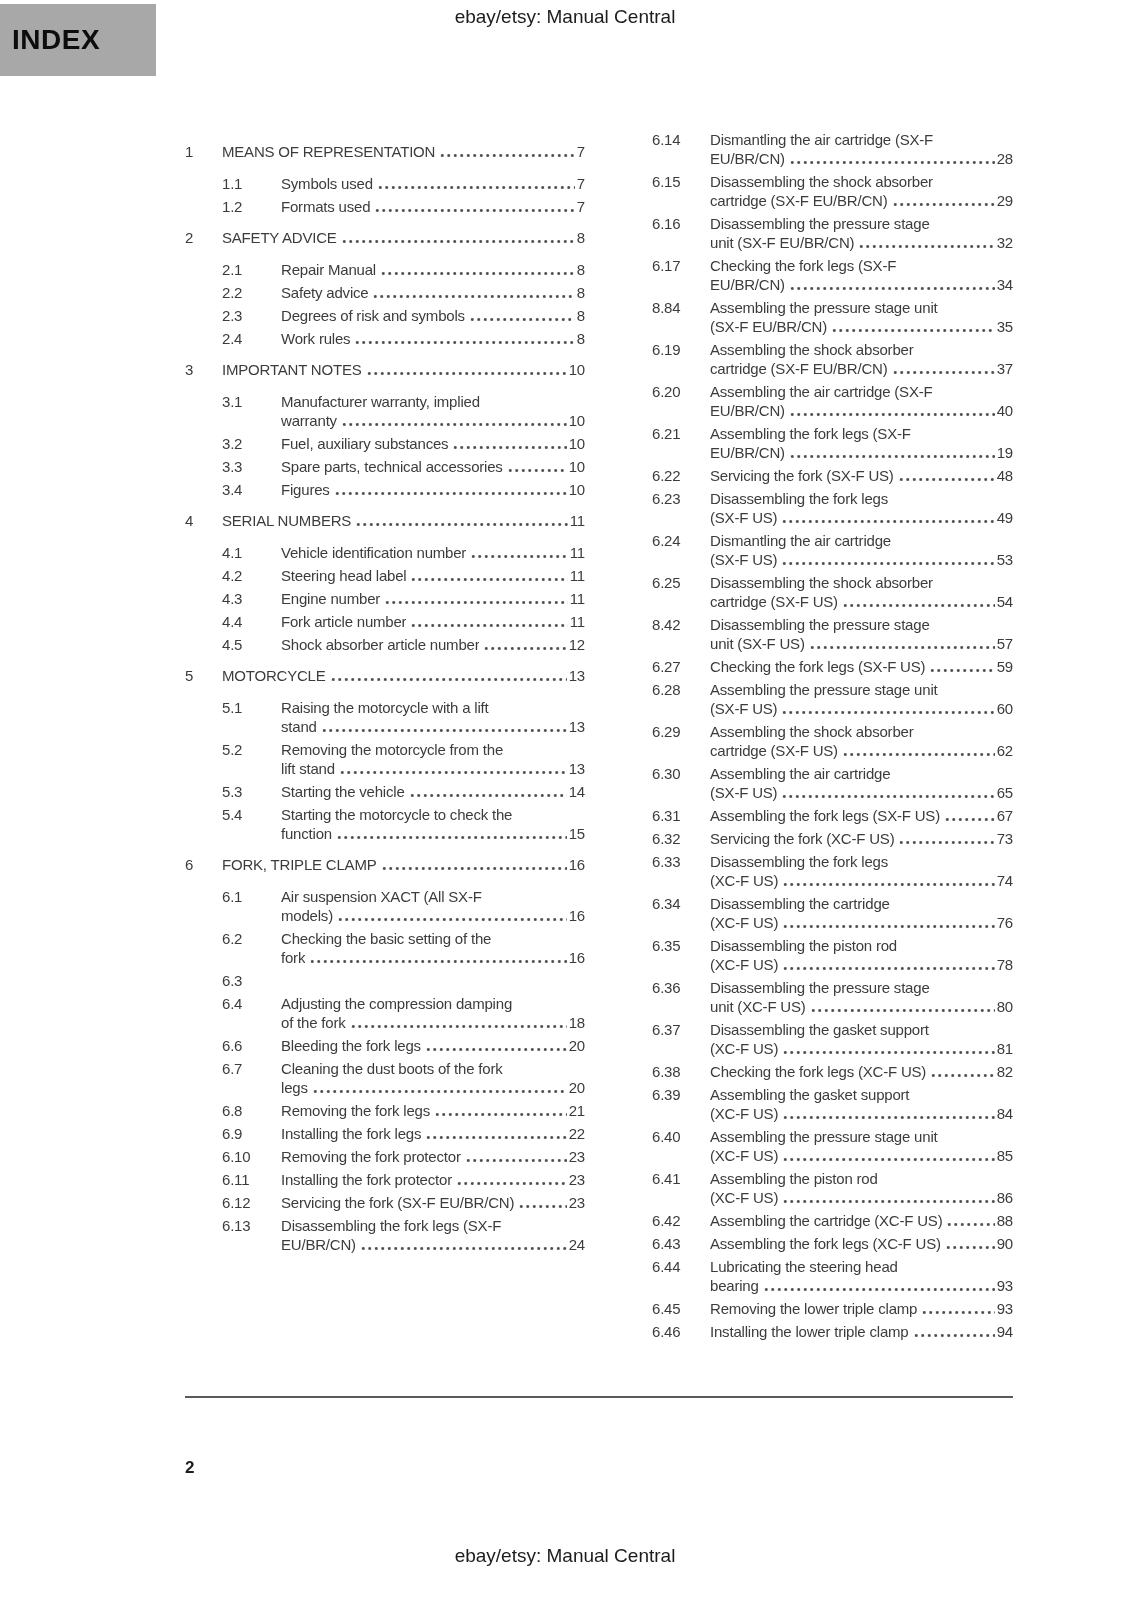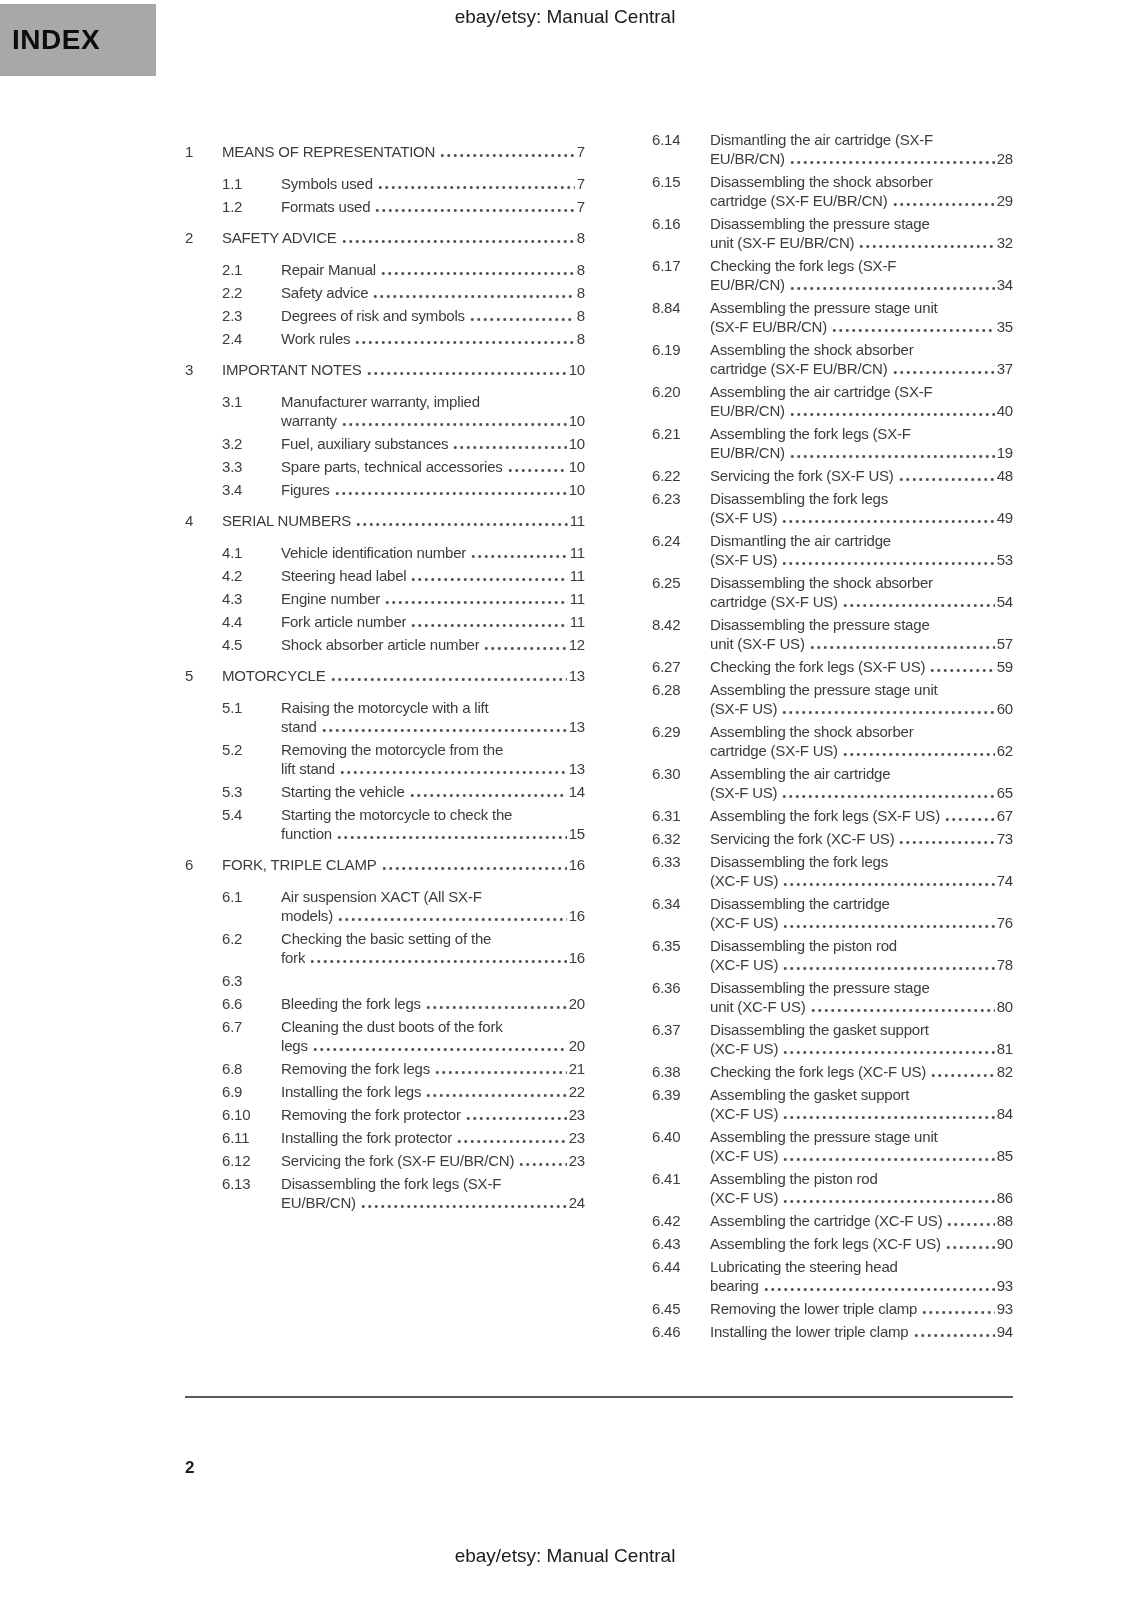--- a/index.html
+++ b/index.html
@@ -349,20 +349,31 @@
             <span class="t">fork</span>
             <span class="leader"></span>
             <span class="pg">16</span>
           </div>
         </div>
       </div>
       <div class="entry lvl2">
         <div class="num">6.3</div>
       </div>
       <div class="entry lvl2">
+        <div class="num">6.4</div>
+        <div class="body">
+          <div class="line">Adjusting the compression damping</div>
+          <div class="line last">
+            <span class="t">of the fork</span>
+            <span class="leader"></span>
+            <span class="pg">18</span>
+          </div>
+        </div>
+      </div>
+      <div class="entry lvl2">
         <div class="num">6.6</div>
         <div class="body">
           <div class="line last">
             <span class="t">Bleeding the fork legs</span>
             <span class="leader"></span>
             <span class="pg">20</span>
           </div>
         </div>
       </div>
       <div class="entry lvl2">

